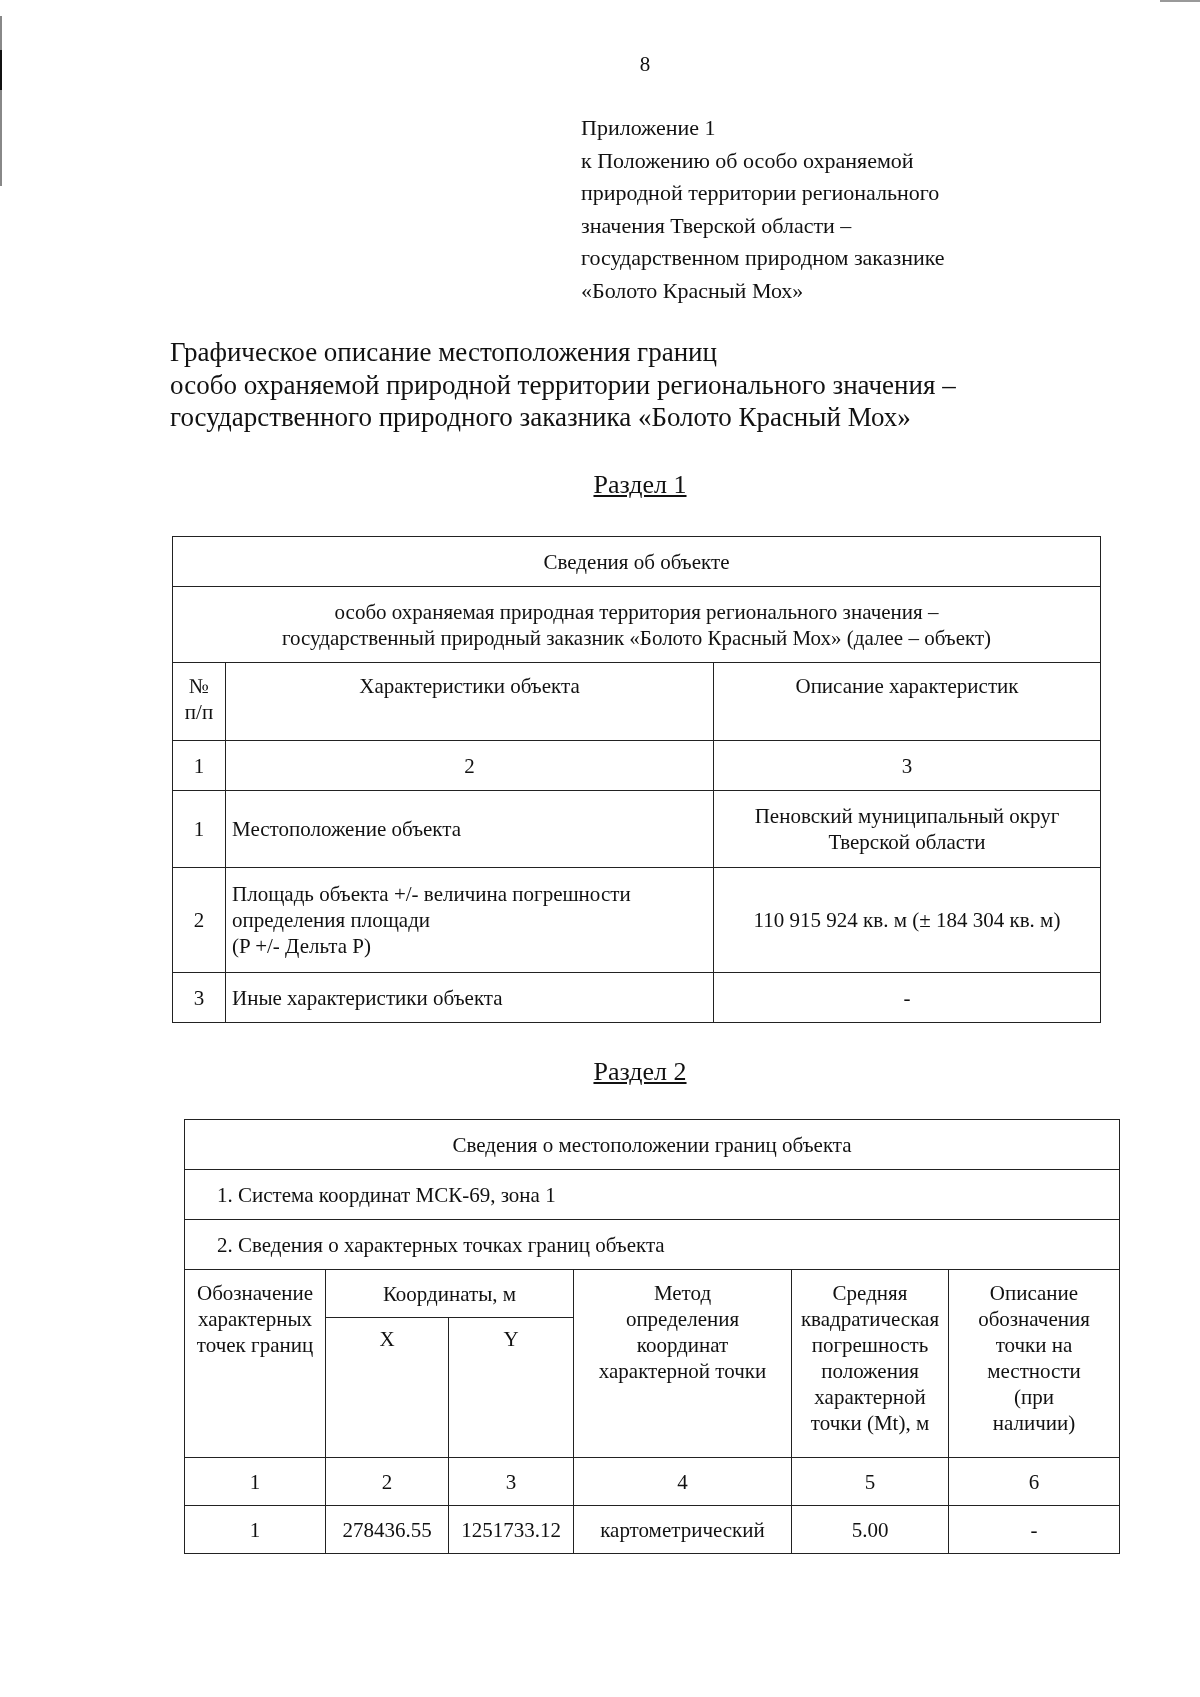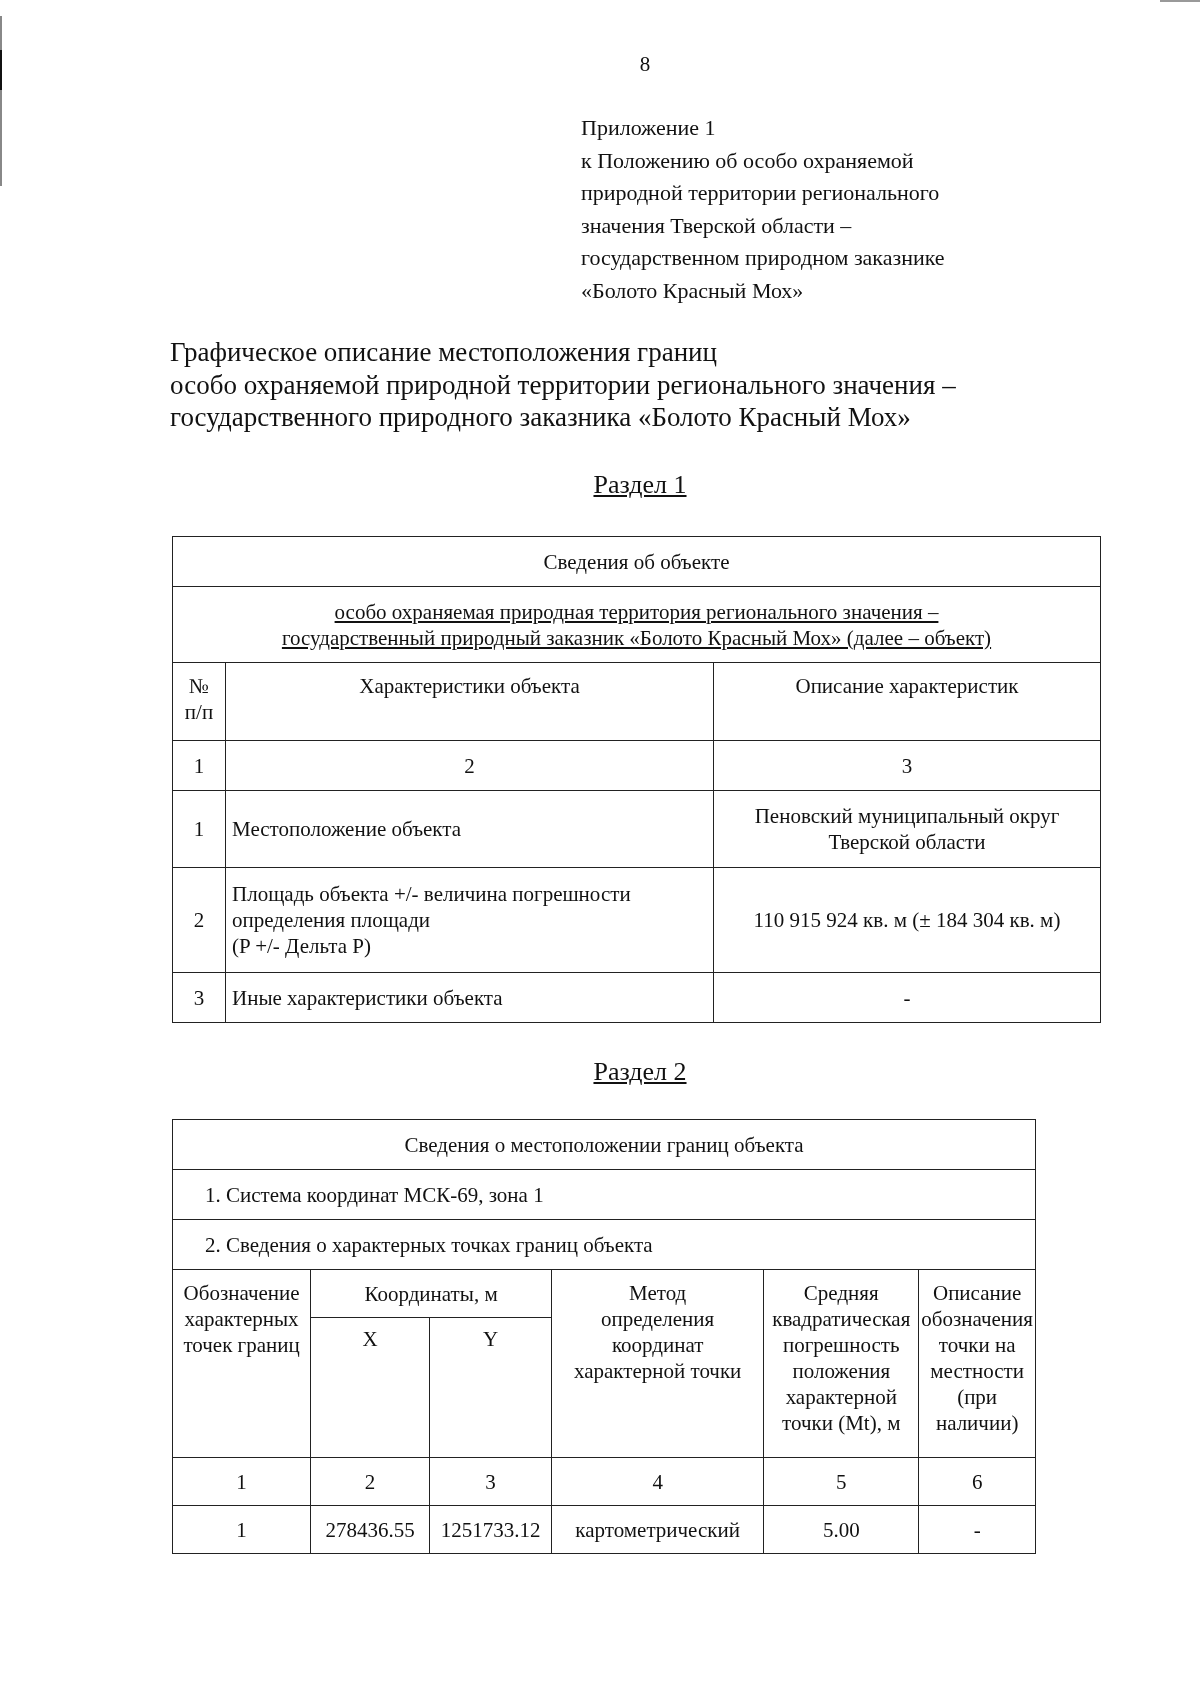--- a/index.html
+++ b/index.html
@@ -11,21 +11,21 @@
   .page-num { position:absolute; top:52px; left:0; width:1290px; text-align:center; font-size:21px; }
   .appendix { position:absolute; left:581px; top:112px; font-size:22px; line-height:32.5px; }
   .doc-title { position:absolute; left:170px; width:940px; top:336px; text-align:left;
                font-size:27px; line-height:32.5px; }
   .section-head { position:absolute; left:170px; width:940px; text-align:center; font-size:26px;text-decoration:underline; }
   table { border-collapse:collapse; position:absolute; font-size:21px; line-height:26px; }
   td { border:1.5px solid #222; padding:0 6px; vertical-align:middle; }
   .c { text-align:center;margin-left:7px; }
   .l { text-align:left; }
   #t1 { left:172px; top:536px; width:929px; }
-  #t2 { left:172px; top:1119px; width:864px; }
+  #t2 { left:184px; top:1119px; width:936px; }
   .ind { padding-left:32px; }
 </style>
 </head>
 <body>
 
 <div class="scan-edge-left"></div>
 <div class="scan-edge-left dark"></div>
 <div class="scan-edge-top"></div>
 
 <div class="page-num">8</div>
@@ -45,21 +45,21 @@
   <div>государственного природного заказника «Болото Красный Мох»</div>
 </div>
 
 <div class="section-head" style="top:470px;">Раздел 1</div>
 
 <table id="t1">
   <tbody>
       <tr style="height:50px;">
     <td colspan="3" class="c">Сведения об объекте</td>
   </tr>
-  <tr style="height:76px;text-decoration:underline;">
+  <tr style="height:76px;">
     <td colspan="3" class="c">
       <div>особо охраняемая природная территория регионального значения –</div>
       <div>государственный природный заказник «Болото Красный Мох» (далее – объект)</div>
     </td>
   </tr>
   <tr style="height:78px;">
     <td class="c" style="width:40px; vertical-align:top; padding-top:10px;">
       <div>№</div>
       <div>п/п</div>
     </td>

